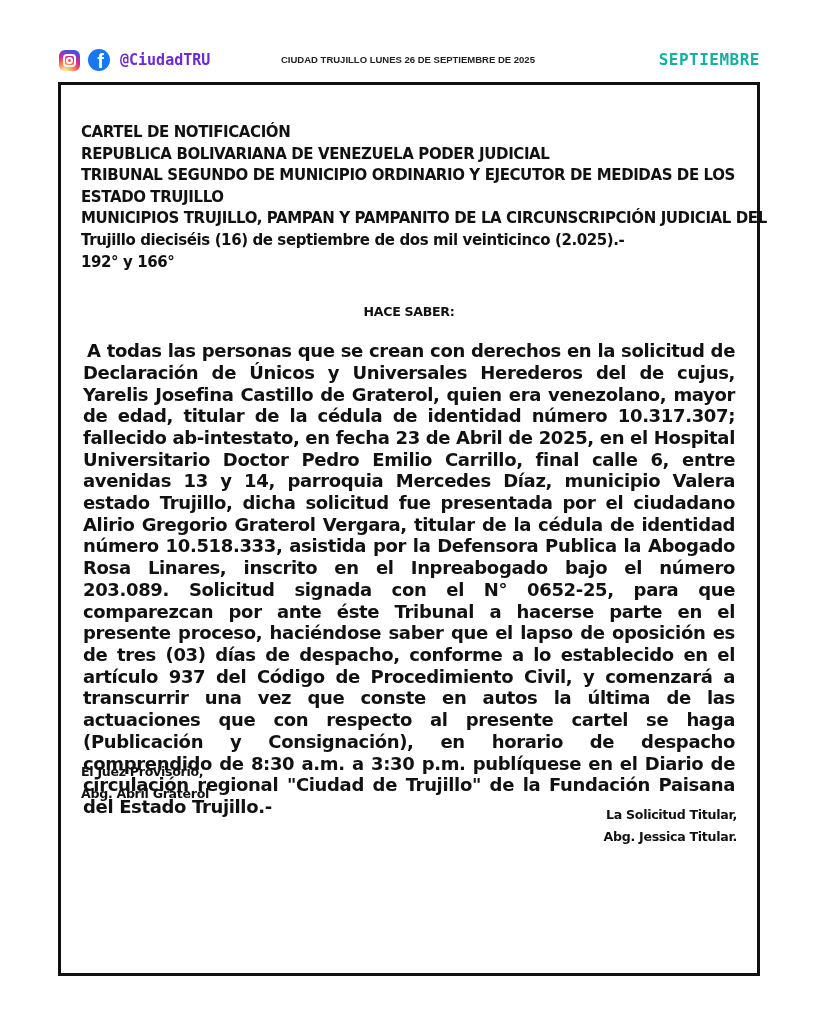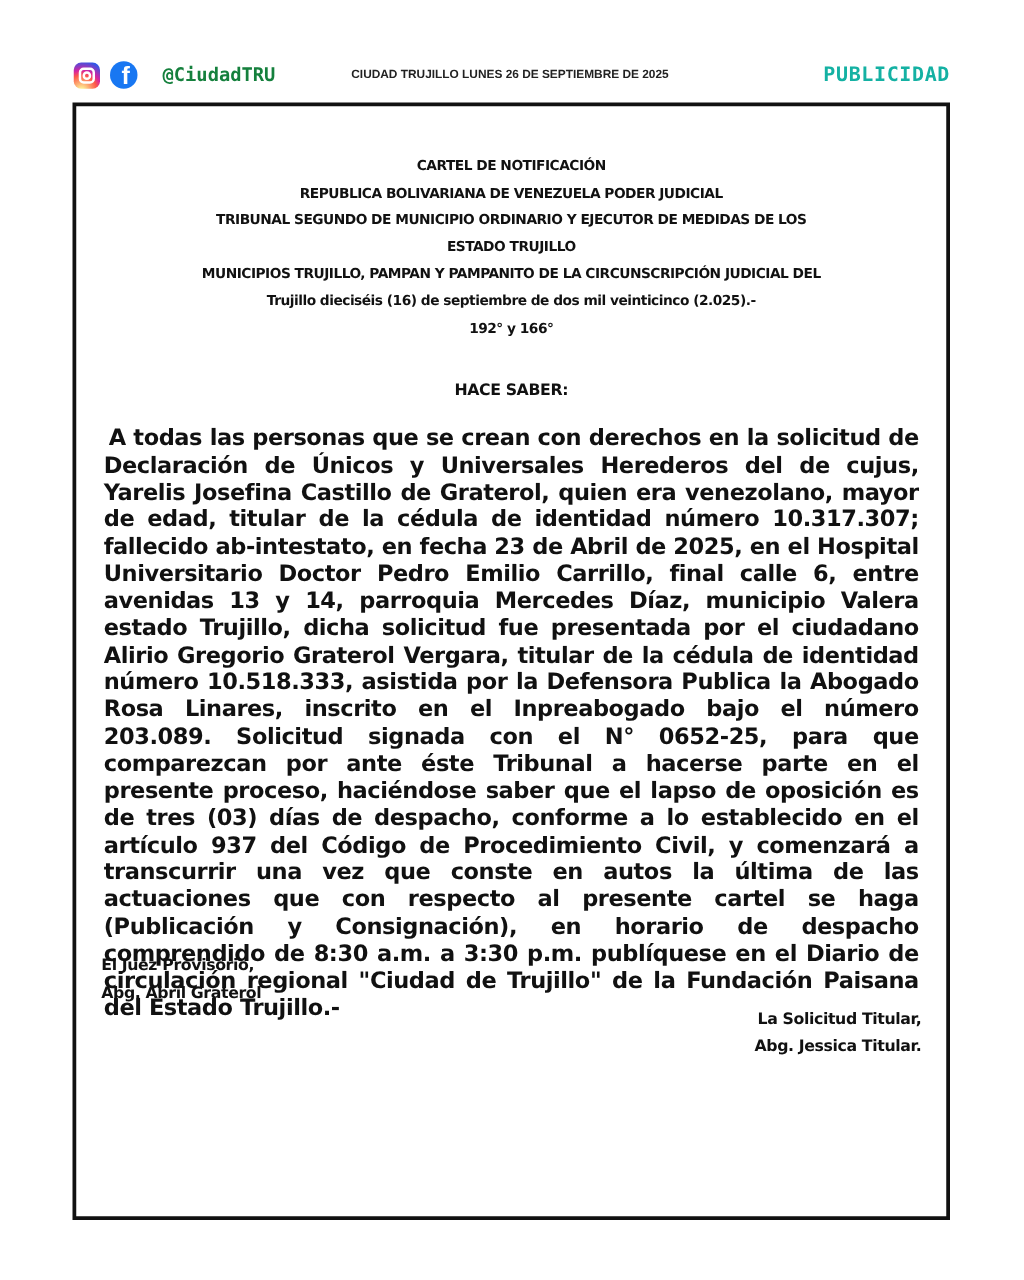--- a/index.html
+++ b/index.html
@@ -5,48 +5,48 @@
     html, body { margin: 0; padding: 0; background: #ffffff; }
     body { width: 819px; height: 1024px; position: relative; overflow: hidden; font-family: "DejaVu Sans", sans-serif; color: #111; }
 
     .header { position: absolute; top: 46px; left: 59px; right: 59px; height: 28px; }
     .social { position: absolute; left: 0; top: 3px; display: flex; align-items: center; }
     .icon-ig { width: 21px; height: 21px; border-radius: 6px; background: radial-gradient(circle at 30% 107%, #fdf497 0%, #fdf497 5%, #fd5949 45%, #d6249f 60%, #285AEB 90%); position: relative; display: inline-block; }
     .icon-ig::before { content: ""; position: absolute; left: 4px; top: 4px; width: 10px; height: 10px; border: 2px solid #fff; border-radius: 4px; box-sizing: border-box; width: 13px; height: 13px; }
     .icon-ig::after { content: ""; position: absolute; left: 7px; top: 7px; width: 7px; height: 7px; border: 2px solid #fff; border-radius: 50%; box-sizing: border-box; }
     .icon-fb { width: 22px; height: 22px; border-radius: 50%; background: #1877f2; margin-left: 8px; display: inline-flex; align-items: flex-end; justify-content: center; overflow: hidden; }
     .icon-fb span { color: #fff; font-family: "Liberation Sans", sans-serif; font-weight: 700; font-size: 20px; line-height: 20px; margin-left: 3px; }
-    .handle { font-family: "DejaVu Sans Mono", monospace; font-weight: 700; font-size: 15px; color: #15803d; margin-left: 20px; letter-spacing: 0px; }
+    .handle { font-family: "DejaVu Sans Mono", monospace; font-weight: 700; font-size: 15px; color: #6d28d9; margin-left: 10px; letter-spacing: 0px; }
     .dateline { position: absolute; left: 222px; top: 8px; font-family: "Liberation Sans", sans-serif; font-weight: 700; font-size: 9.5px; color: #222; letter-spacing: 0px; }
     .publicidad { position: absolute; right: 0; top: 4px; font-family: "DejaVu Sans Mono", monospace; font-weight: 700; font-size: 16px; color: #14b1a3; letter-spacing: 0.5px; }
 
     .frame { position: absolute; left: 58px; top: 82px; width: 696px; height: 888px; border: 3px solid #111; background: #fff; }
 
     .content { position: absolute; left: 20px; right: 20px; top: 0; font-family: "DejaVu Sans", sans-serif; font-weight: 700; color: #111; }
-    .head-block { margin-top: 37px; text-align: center; font-size: 11px; line-height: 21.6px; letter-spacing: -0.4px; }
+    .head-block { margin-top: 37px; font-size: 15px; line-height: 21.6px; letter-spacing: -0.4px; }
     .head-block div { white-space: nowrap; }
     .hace { text-align: center; font-size: 12.6px; margin-top: 31px; letter-spacing: -0.3px; }
     .body-text { margin-top: 21px; text-align: justify; font-size: 18px; line-height: 21.7px; letter-spacing: -0.35px; text-indent: 4px; padding: 0 2px; }
 
     .sig-left { position: absolute; left: 20px; top: 676px; font-size: 12.6px; line-height: 21.6px; letter-spacing: -0.3px; font-weight: 700; }
     .sig-right { position: absolute; right: 20px; top: 719px; font-size: 12.6px; line-height: 21.6px; letter-spacing: -0.3px; font-weight: 700; text-align: right; }
   </style>
 </head>
 <body>
 
 <div class="header">
   <div class="social">
     <span class="icon-ig"></span>
     <span class="icon-fb">
         <span>f</span>
       </span>
     <span class="handle">@CiudadTRU</span>
   </div>
   <div class="dateline">CIUDAD TRUJILLO LUNES 26 DE SEPTIEMBRE DE 2025</div>
-  <div class="publicidad">PUBLICIDAD</div>
+  <div class="publicidad">SEPTIEMBRE</div>
 </div>
 
 <div class="frame">
   <div class="content">
     <div class="head-block">
       <div>CARTEL DE NOTIFICACIÓN</div>
       <div>REPUBLICA BOLIVARIANA DE VENEZUELA PODER JUDICIAL</div>
       <div>TRIBUNAL SEGUNDO DE MUNICIPIO ORDINARIO Y EJECUTOR DE MEDIDAS DE LOS</div>
       <div>ESTADO TRUJILLO</div>
       <div>MUNICIPIOS TRUJILLO, PAMPAN Y PAMPANITO DE LA CIRCUNSCRIPCIÓN JUDICIAL DEL</div>

